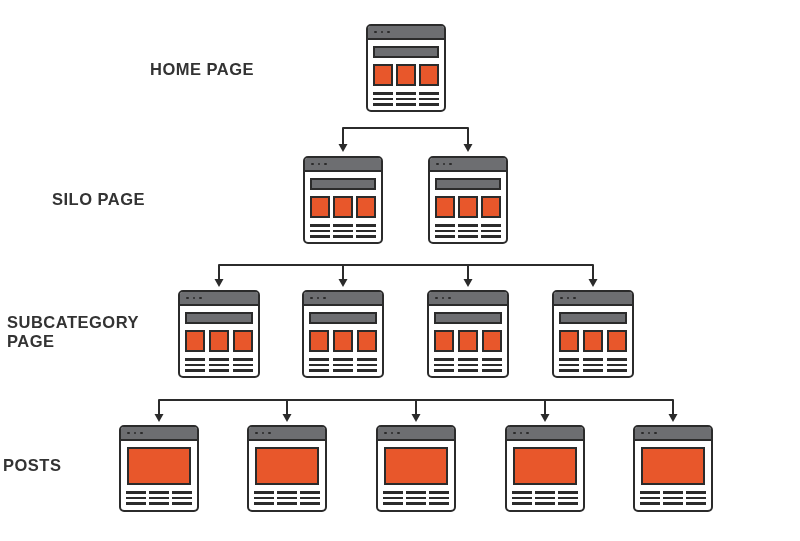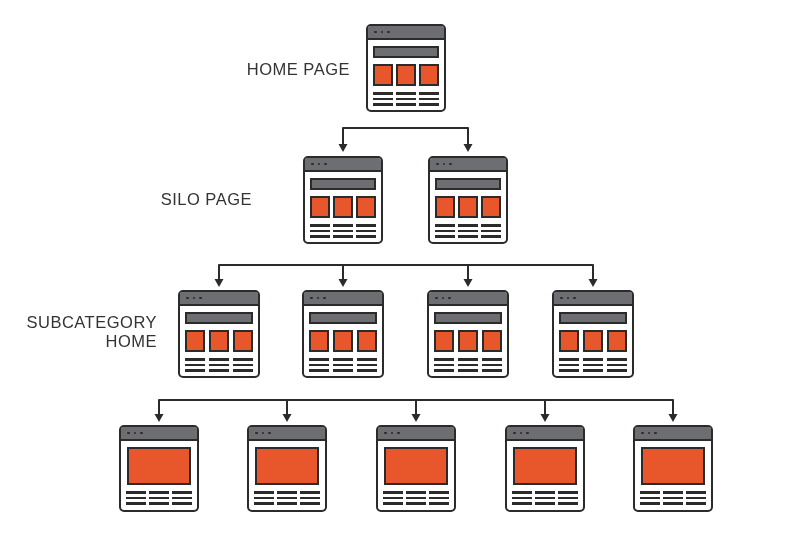--- a/index.html
+++ b/index.html
@@ -7,21 +7,21 @@
     --gray:#6D6E71;
     --dark:#2B2B2B;
     --text:#333333;
   }
   html,body{margin:0;padding:0;background:#ffffff;}
   #canvas{
     position:relative;width:800px;height:541px;background:#ffffff;
     font-family:"Liberation Sans", sans-serif;overflow:hidden;
   }
   .level-label{
-    position:absolute;text-align:right;font-weight:normal;
+    position:absolute;text-align:left;font-weight:bold;
     font-size:16.5px;line-height:19px;letter-spacing:0.5px;
     color:var(--text);white-space:normal;
   }
   #label-home{top:60px;right:450px;width:200px;}
   #label-silo{top:190px;right:548px;width:200px;}
   #label-subcategory{top:313px;right:643px;width:150px;}
   #label-posts{top:456px;right:697px;width:100px;}
   .page-row{position:absolute;inset:0;pointer-events:none;}
   .page-icon{
     position:absolute;background:#ffffff;border:2px solid var(--dark);
@@ -45,21 +45,22 @@
   .tline:last-child{margin-bottom:0;}
   #connector-svg{position:absolute;left:0;top:0;pointer-events:none;}
 </style>
 </head>
 <body>
 
 <div id="canvas">
 
   <div class="level-label" id="label-home">HOME PAGE</div>
   <div class="level-label" id="label-silo">SILO PAGE</div>
-  <div class="level-label" id="label-subcategory">SUBCATEGORY HOME</div>
+  <div class="level-label" id="label-subcategory">SUBCATEGORY PAGE</div>
+  <div class="level-label" id="label-posts">POSTS</div>
 
   <svg id="connector-svg" width="800" height="541" viewBox="0 0 800 541">
       <path d="M 343 144 V 128 H 468 V 144" fill="none" stroke="#2B2B2B" stroke-width="2" stroke-linejoin="round"></path>
       <polygon points="338.5,144 347.5,144 343,152" fill="#2B2B2B"></polygon>
       <polygon points="463.5,144 472.5,144 468,152" fill="#2B2B2B"></polygon>
       <path d="M 219 279 V 265 H 593 V 279 M 343 265 V 279 M 468 265 V 279" fill="none" stroke="#2B2B2B" stroke-width="2" stroke-linejoin="round"></path>
       <polygon points="214.5,279 223.5,279 219,287" fill="#2B2B2B"></polygon>
       <polygon points="338.5,279 347.5,279 343,287" fill="#2B2B2B"></polygon>
       <polygon points="463.5,279 472.5,279 468,287" fill="#2B2B2B"></polygon>
       <polygon points="588.5,279 597.5,279 593,287" fill="#2B2B2B"></polygon>

